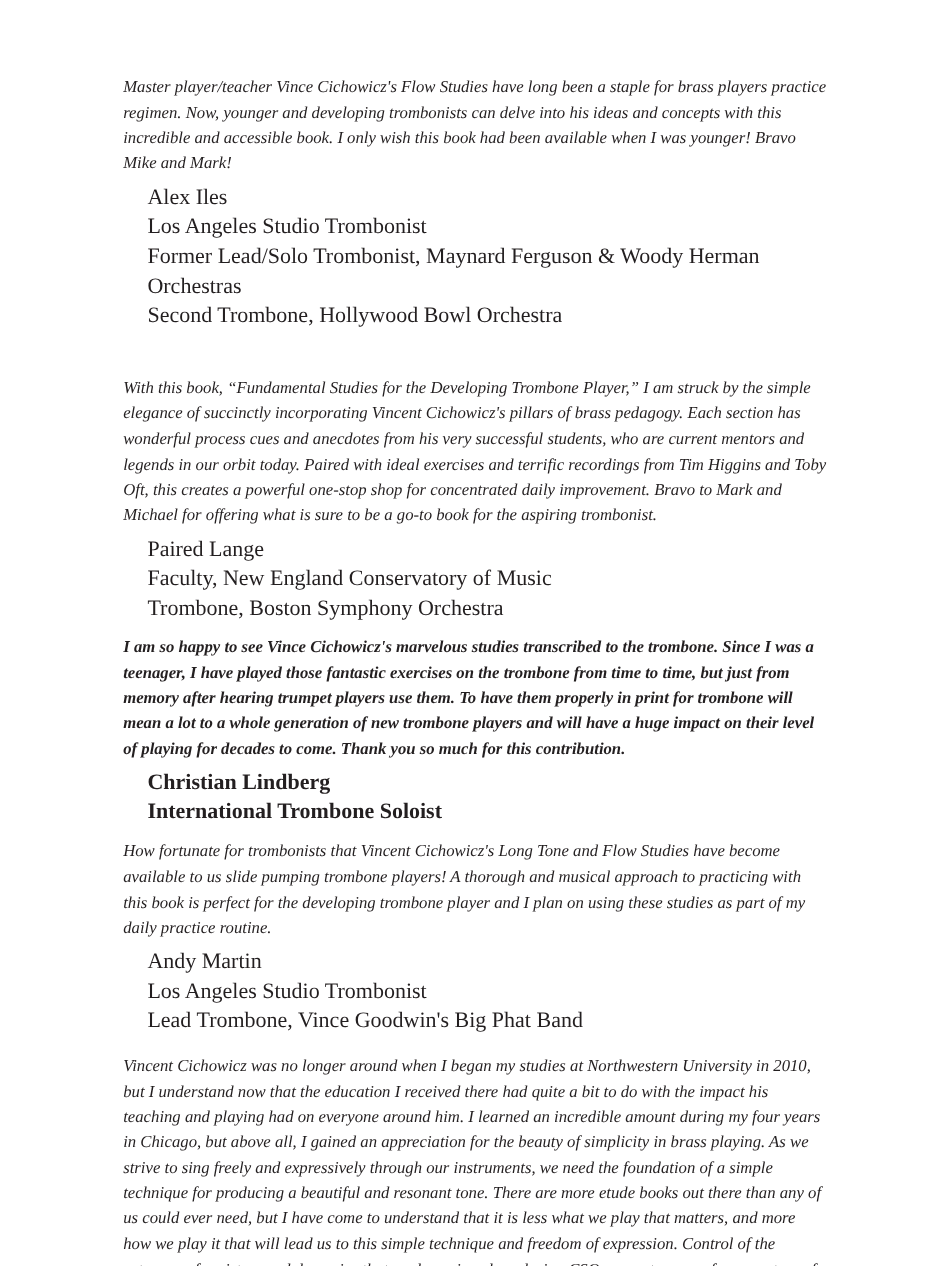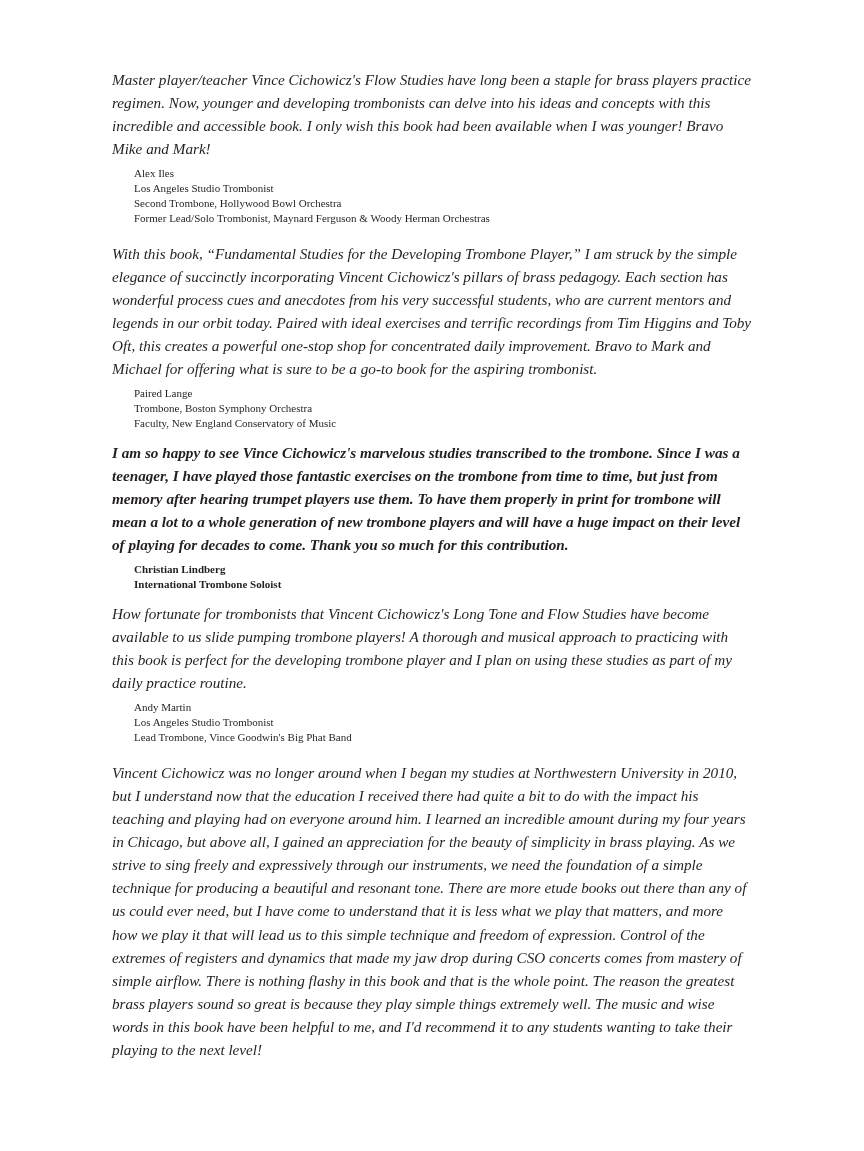--- a/index.html
+++ b/index.html
@@ -31,52 +31,52 @@
     text-align: left;
     margin: 0 0 6px 0;
     color: #231f20;
   }
   .attribution {
     margin: 0 0 0 22px;
     padding: 0;
     list-style: none;
   }
   .attribution li {
-    font-size: 11px;
+    font-size: 20px;
     line-height: 1.35;
     font-style: normal;
     color: #231f20;
   }
-  .gap-1 { margin-bottom: 16px; }
+  .gap-1 { margin-bottom: 40px; }
   .gap-2 { margin-bottom: 10px; }
   .gap-3 { margin-bottom: 10px; font-weight: bold; }
   .gap-4 { margin-bottom: 16px; }
   .gap-5 { margin-bottom: 0; }
 </style>
 </head>
 <body>
 
 <div class="page">
 
   <div class="testimonial gap-1">
     <p class="quote">Master player/teacher Vince Cichowicz's Flow Studies have long been a staple for brass players practice regimen. Now, younger and developing trombonists can delve into his ideas and concepts with this incredible and accessible book. I only wish this book had been available when I was younger! Bravo Mike and Mark!</p>
     <ul class="attribution">
       <li>Alex Iles</li>
       <li>Los Angeles Studio Trombonist</li>
+      <li>Former Lead/Solo Trombonist, Maynard Ferguson &amp; Woody Herman Orchestras</li>
       <li>Second Trombone, Hollywood Bowl Orchestra</li>
-      <li>Former Lead/Solo Trombonist, Maynard Ferguson &amp; Woody Herman Orchestras</li>
     </ul>
   </div>
 
   <div class="testimonial gap-2">
     <p class="quote">With this book, “Fundamental Studies for the Developing Trombone Player,” I am struck by the simple elegance of succinctly incorporating Vincent Cichowicz's pillars of brass pedagogy. Each section has wonderful process cues and anecdotes from his very successful students, who are current mentors and legends in our orbit today. Paired with ideal exercises and terrific recordings from Tim Higgins and Toby Oft, this creates a powerful one-stop shop for concentrated daily improvement. Bravo to Mark and Michael for offering what is sure to be a go-to book for the aspiring trombonist.</p>
     <ul class="attribution">
       <li>Paired Lange</li>
+      <li>Faculty, New England Conservatory of Music</li>
       <li>Trombone, Boston Symphony Orchestra</li>
-      <li>Faculty, New England Conservatory of Music</li>
     </ul>
   </div>
 
   <div class="testimonial gap-3">
     <p class="quote">I am so happy to see Vince Cichowicz's marvelous studies transcribed to the trombone. Since I was a teenager, I have played those fantastic exercises on the trombone from time to time, but just from memory after hearing trumpet players use them. To have them properly in print for trombone will mean a lot to a whole generation of new trombone players and will have a huge impact on their level of playing for decades to come. Thank you so much for this contribution.</p>
     <ul class="attribution">
       <li>Christian Lindberg</li>
       <li>International Trombone Soloist</li>
     </ul>
   </div>

